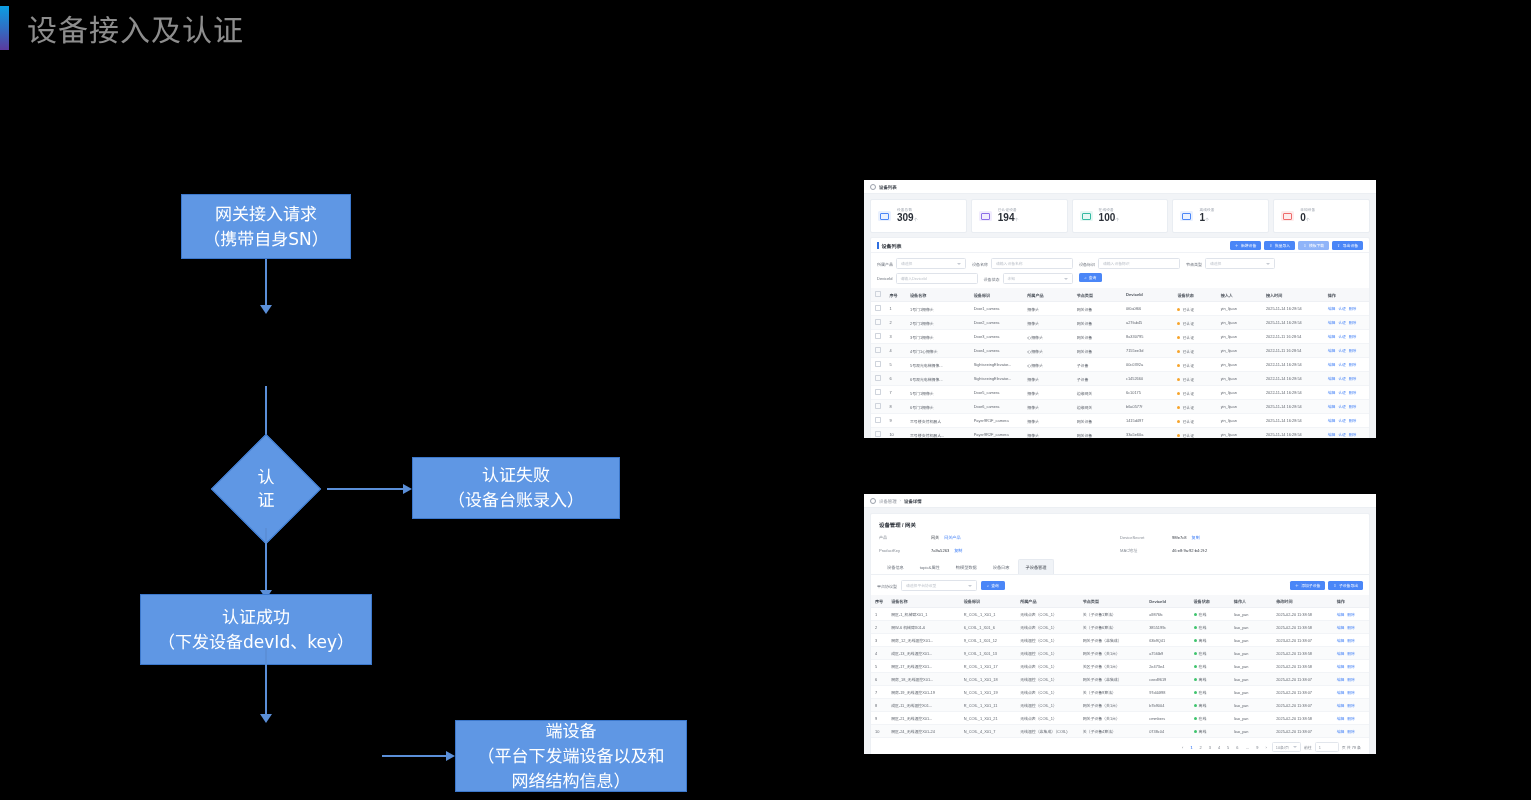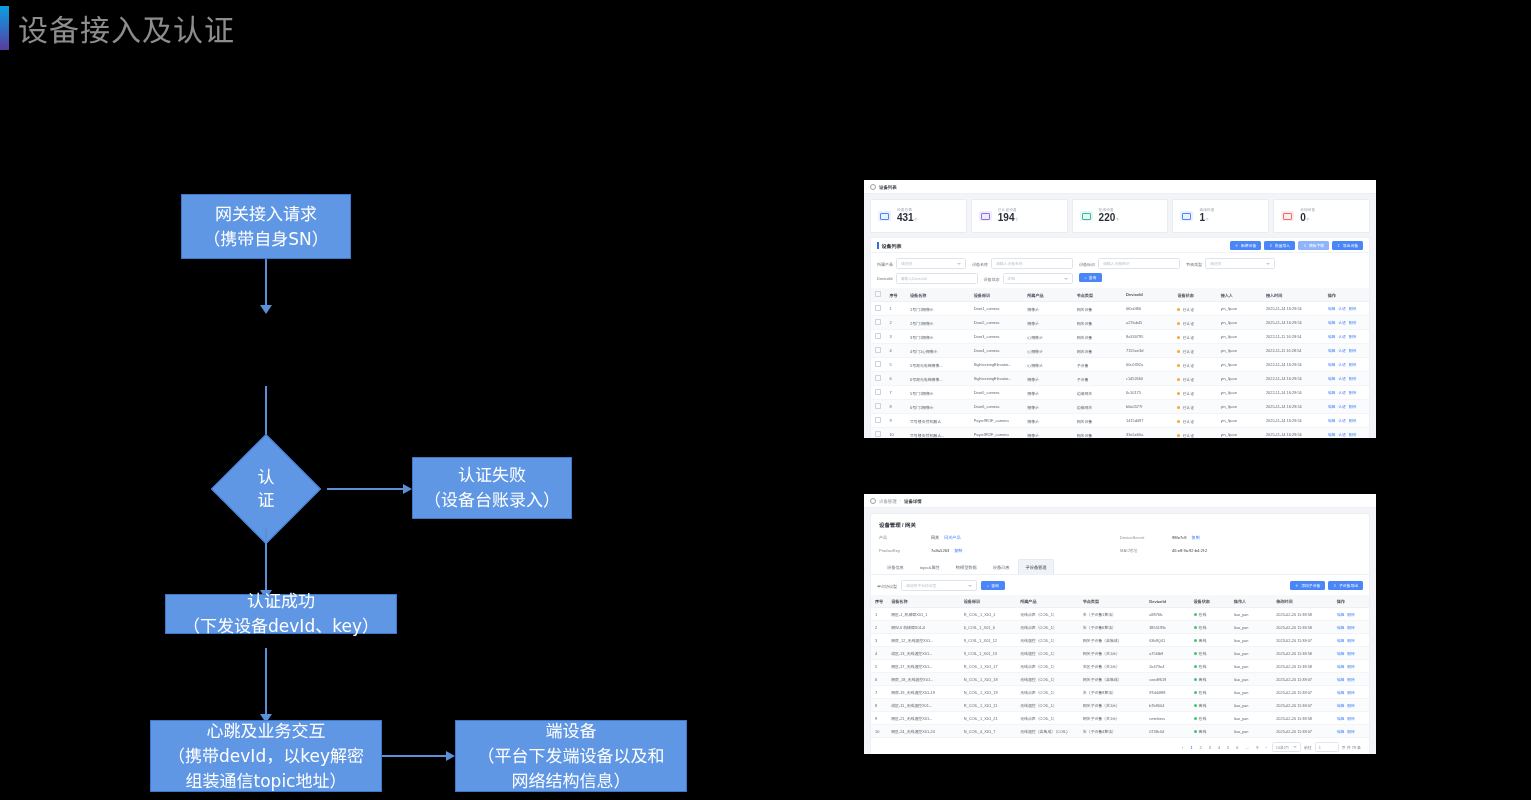--- a/index.html
+++ b/index.html
@@ -7,21 +7,21 @@
   body{
     width:1531px;height:800px;background:#000;overflow:hidden;
     font-family:"Liberation Sans","DejaVu Sans",sans-serif;
     position:relative;
   }
 
   
   #title-bar{position:absolute;left:0;top:4px;height:48px;display:flex;align-items:center;}
   #title-accent{width:9px;height:44px;
     background:linear-gradient(180deg,#0b9ee2 0%,#2f6fc4 50%,#5b3a9e 100%);}
-  #title-text{margin-left:9px;font-size:30px;color:#8d8d8d;letter-spacing:1px;
+  #title-text{margin-left:18px;font-size:30px;color:#8d8d8d;letter-spacing:1px;
     font-family:"DejaVu Sans",sans-serif;}
 
   
   #flow{position:absolute;left:0;top:0;width:720px;height:800px;}
   .node{position:absolute;box-sizing:border-box;
     background:#5f97e4;border:1px solid #3c78cc;
     color:#ffffff;display:flex;flex-direction:column;align-items:center;
     justify-content:center;text-align:center;font-size:17px;line-height:25px;
     font-family:"DejaVu Sans",sans-serif;}
   .node .ln{display:block;white-space:nowrap;}
@@ -144,41 +144,36 @@
     <div class="dshape" style="left:22px;top:0px;width:78px;height:78px;"></div>
     <div class="dtext">
       <span class="ln">认</span>
       <span class="ln">证</span>
     </div>
   </div>
 
   <div class="conn" style="left:327px;top:488px;width:78px;height:1.5px;"></div>
   <div class="arrow-r" style="left:403px;top:484px;"></div>
 
-  <div class="node" style="left:412px;top:457px;width:160px;height:62px;">
+  <div class="node" style="left:412px;top:457px;width:208px;height:62px;">
     <span class="ln">认证失败</span>
     <span class="ln">（设备台账录入）</span>
   </div>
 
   <div class="conn" style="left:265px;top:528px;width:1.5px;height:64px;"></div>
   <div class="arrow-d" style="left:260px;top:590px;"></div>
 
-  <div class="node" style="left:165px;top:594px;width:232px;height:40px;">
+  <div class="node" style="left:140px;top:594px;width:232px;height:71px;">
     <span class="ln">认证成功</span>
     <span class="ln">（下发设备devId、key）</span>
   </div>
 
   <div class="conn" style="left:265px;top:648px;width:1.5px;height:68px;"></div>
   <div class="arrow-d" style="left:260px;top:714px;"></div>
 
-  <div class="node" style="left:150px;top:720px;width:232px;height:72px;">
-    <span class="ln">心跳及业务交互</span>
-    <span class="ln">（携带devId，以key解密</span>
-    <span class="ln">组装通信topic地址）</span>
-  </div>
 
   <div class="conn" style="left:382px;top:755px;width:66px;height:1.5px;"></div>
   <div class="arrow-r" style="left:446px;top:751px;"></div>
 
   <div class="node" style="left:455px;top:720px;width:232px;height:72px;">
     <span class="ln">端设备</span>
     <span class="ln">（平台下发端设备以及和</span>
     <span class="ln">网络结构信息）</span>
   </div>
 </div>
@@ -189,39 +184,39 @@
     <span class="cur">设备列表</span>
   </div>
 
   <div class="stats">
     <div class="stat">
       <span class="sico" style="color:#4a86f7;background:#eaf1fe;">
           <i></i>
         </span>
       <span class="sbody">
         <span class="slab">设备总数</span>
-        <span class="snum"><span>431</span><sub>个</sub></span>
+        <span class="snum"><span>309</span><sub>个</sub></span>
       </span>
     </div>
     <div class="stat">
       <span class="sico" style="color:#8b6ee8;background:#f1ecfd;">
           <i></i>
         </span>
       <span class="sbody">
         <span class="slab">已认证设备</span>
         <span class="snum"><span>194</span><sub>个</sub></span>
       </span>
     </div>
     <div class="stat">
       <span class="sico" style="color:#35b9a2;background:#e6f7f3;">
           <i></i>
         </span>
       <span class="sbody">
         <span class="slab">在线设备</span>
-        <span class="snum"><span>220</span><sub>个</sub></span>
+        <span class="snum"><span>100</span><sub>个</sub></span>
       </span>
     </div>
     <div class="stat">
       <span class="sico" style="color:#4a86f7;background:#eaf1fe;">
           <i></i>
         </span>
       <span class="sbody">
         <span class="slab">离线设备</span>
         <span class="snum"><span>1</span><sub>个</sub></span>
       </span>

